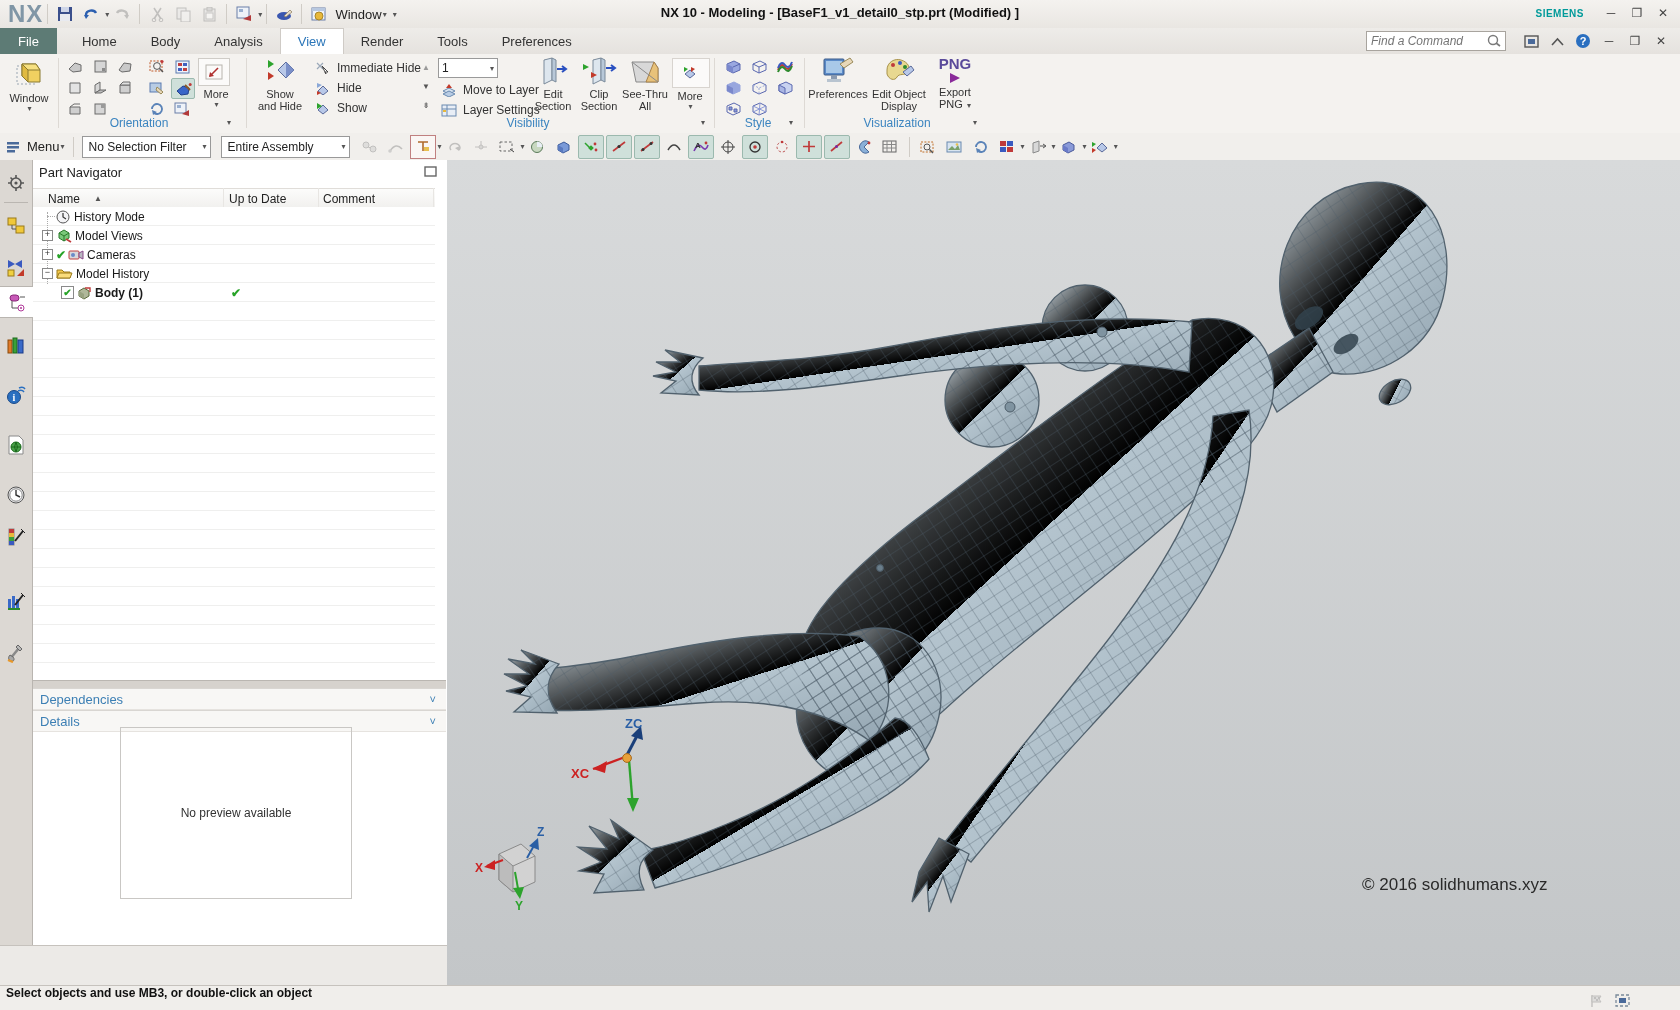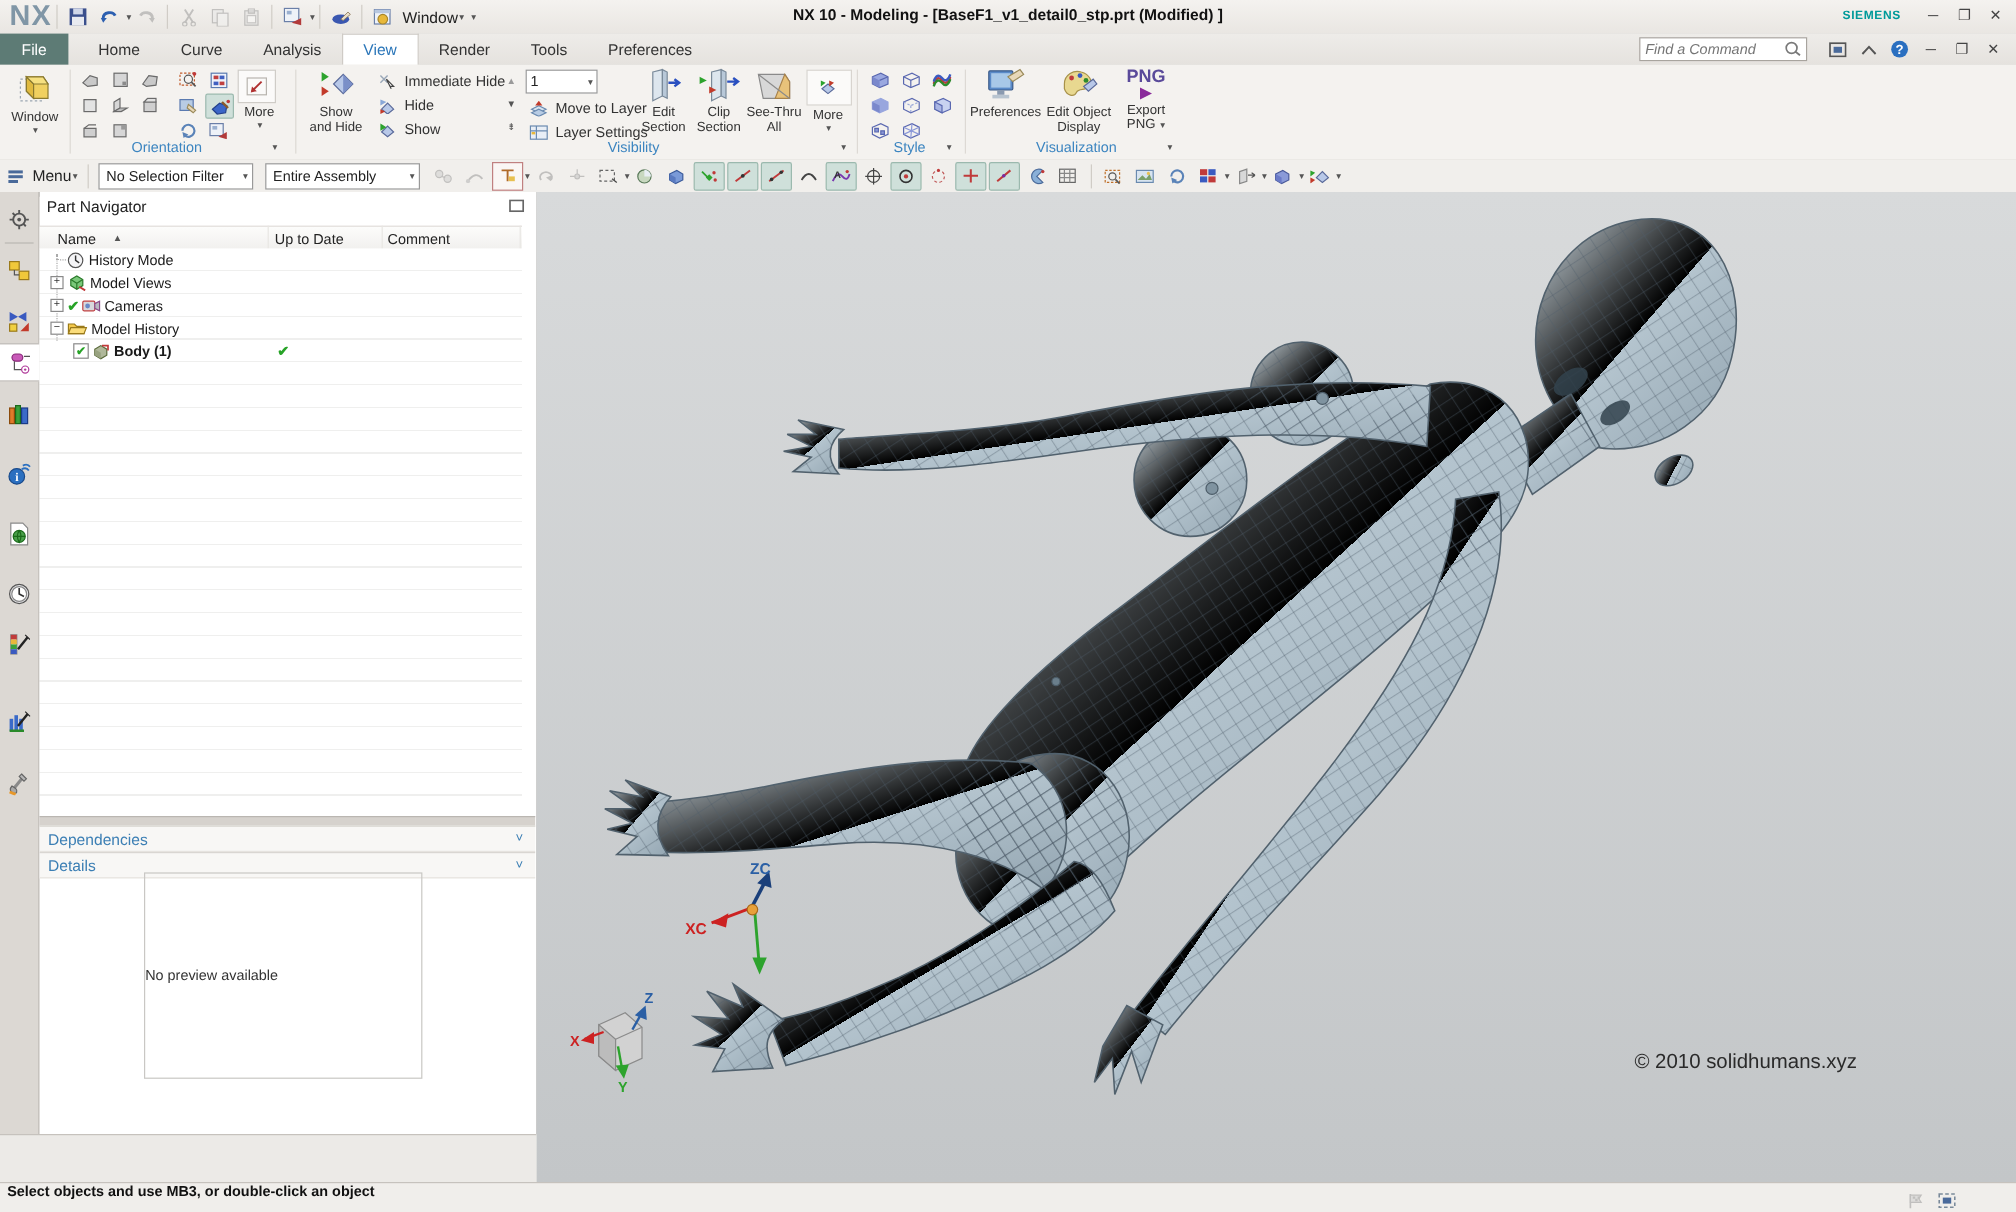--- a/index.html
+++ b/index.html
@@ -59,21 +59,21 @@
             text-align:center;color:#333;margin-right:3px}
   .dotline{border-top:1px dotted #aaa}
   .chk{color:#27a327;font-size:12px;font-weight:bold}
   .checkbox{width:11px;height:11px;border:1px solid #8a8a8a;background:#fff;display:flex;align-items:center;
             justify-content:center;font-size:10px;color:#27a327;font-weight:bold;margin-right:2px}
   .pn-section{position:absolute;left:0;width:413px;height:22px;background:#f8f7f5;border-top:1px solid #d9d6d2;
               border-bottom:1px solid #e6e3df;display:flex;align-items:center;justify-content:space-between;
               padding:0 10px 0 7px;box-sizing:border-box;font-size:13px;color:#3c7fb4}
   .chev{color:#3c7fb4;font-size:11px}
   #preview-box{position:absolute;left:87px;top:567px;width:230px;height:170px;border:1px solid #c9c7c4;
-               display:flex;align-items:center;justify-content:flex-start;color:#333;font-size:12px}
+               display:flex;align-items:center;justify-content:center;color:#333;font-size:12px}
   
   #viewport{left:447px;top:160px;width:1233px;height:825px;background:linear-gradient(#d8dadb,#c3c6c8)}
   #watermark{left:915px;top:715px;font-size:17px;color:#2a2a2a}
   
   #statusbar{left:0;top:985px;width:1680px;height:25px;background:#f0eeeb;border-top:1px solid #c6c2bd;
              display:flex;align-items:flex-start}
   #status-msg{font-weight:bold;font-size:12px;color:#111;margin-left:6px}
 </style>
 </head>
 <body>
@@ -154,21 +154,21 @@
     <span class="brand">SIEMENS</span>
     <div class="winbtn" style="margin-left:14px">─</div>
     <div class="winbtn">❐</div>
     <div class="winbtn">✕</div>
   </div>
 </div>
 
 <div class="abs row" id="tabrow">
   <div class="tab file">File</div>
   <div class="tab" style="margin-left:8px">Home</div>
-  <div class="tab">Curve</div>
+  <div class="tab">Body</div>
   <div class="tab">Analysis</div>
   <div class="tab active">View</div>
   <div class="tab">Render</div>
   <div class="tab">Tools</div>
   <div class="tab">Preferences</div>
   <div class="abs row" style="right:6px;top:3px">
     <input id="findbox" placeholder="Find a Command" style="">
     <svg width="18" height="16" style="margin-left:-20px">
         <circle cx="7" cy="7" r="4.5" fill="none" stroke="#7a7a7a" stroke-width="1.4"></circle>
         <line x1="10" y1="10" x2="14" y2="13" stroke="#7a7a7a" stroke-width="1.6"></line>
@@ -961,21 +961,21 @@
       <path d="M 37 707 L 48 700 L 48 710 Z" fill="#cc2222"></path>
       <line x1="68" y1="712" x2="72" y2="734" stroke="#2da32d" stroke-width="2"></line>
       <path d="M 73 739 L 66 728 L 77 727 Z" fill="#2da32d"></path>
       <line x1="80" y1="698" x2="89" y2="682" stroke="#2a5fa5" stroke-width="2"></line>
       <path d="M 91 678 L 82 686 L 92 690 Z" fill="#2a5fa5"></path>
     </g>
     <text x="28" y="712" font-size="12" font-weight="bold" fill="#cc2222" font-family="Liberation Sans">X</text>
     <text x="68" y="750" font-size="12" font-weight="bold" fill="#2da32d" font-family="Liberation Sans">Y</text>
     <text x="90" y="676" font-size="12" font-weight="bold" fill="#2a5fa5" font-family="Liberation Sans">Z</text>
   </svg>
-  <div class="abs" id="watermark">© 2010 solidhumans.xyz</div>
+  <div class="abs" id="watermark">© 2016 solidhumans.xyz</div>
 </div>
 
 <div class="abs" style="left:0;top:945px;width:447px;height:40px;background:#eceae7;border-top:1px solid #c6c2bd"></div>
 
 <div class="abs" id="statusbar">
   <span id="status-msg">Select objects and use MB3, or double-click an object</span>
   <div class="abs row" style="left:1583px;top:3px">
     <div class="bb-icon dis">
       <svg width="15" height="13">
           <path d="M3 1 V13" stroke="#888" stroke-width="1.4"></path>

